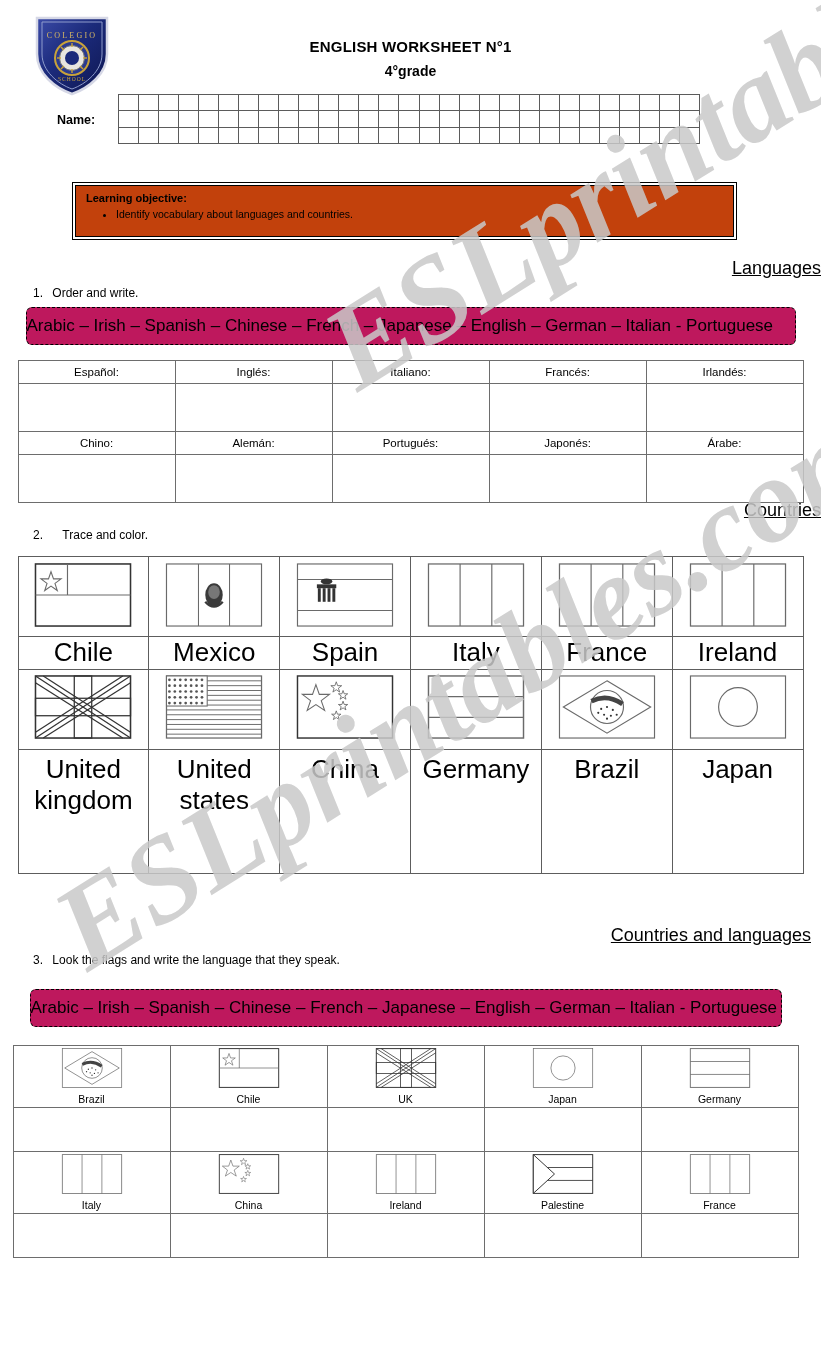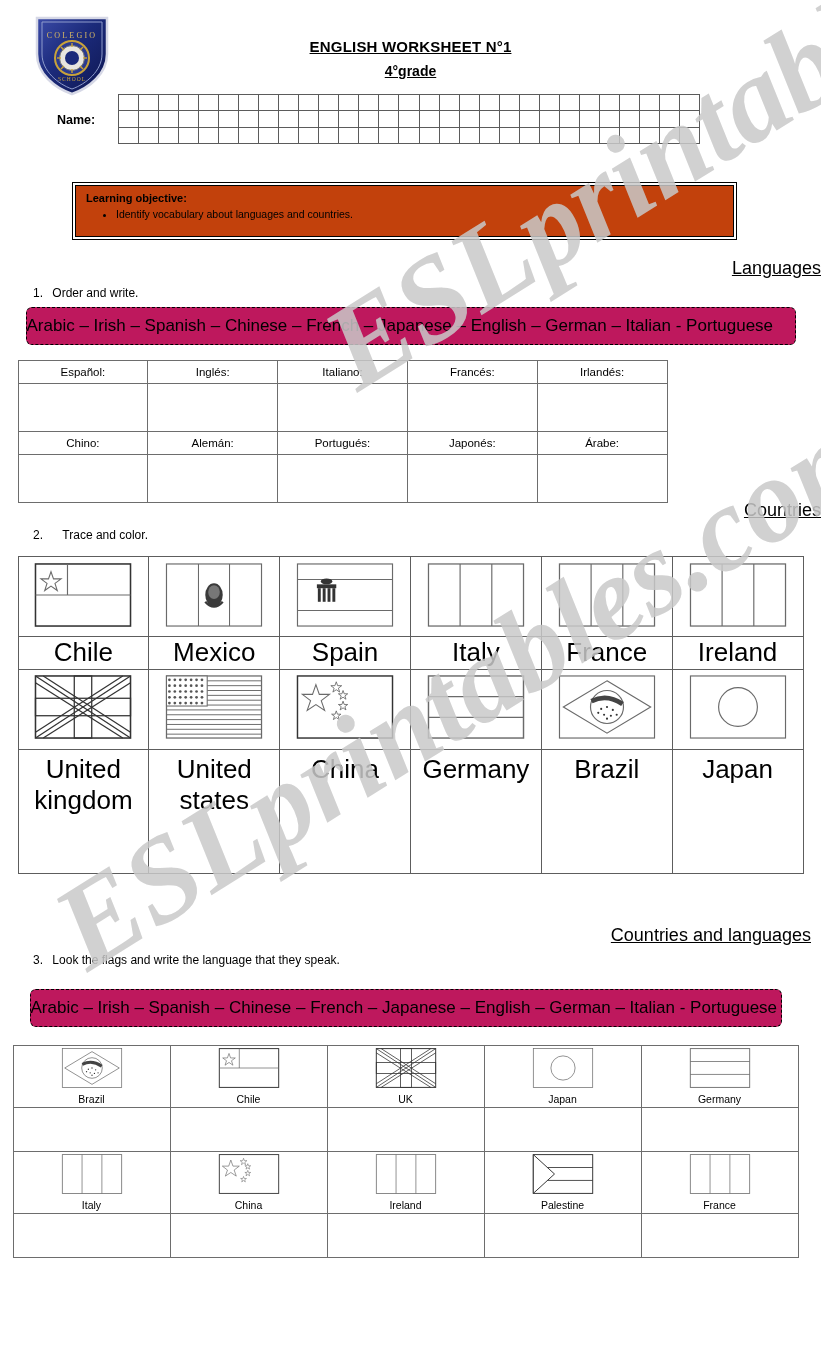--- a/index.html
+++ b/index.html
@@ -29,21 +29,21 @@
     white-space: nowrap;
     opacity: .85;
   }
   #wm1 { font-size: 120px; left: 300px; top: 300px; transform: rotate(-32deg); transform-origin: left top; }
   #wm2 { font-size: 120px; left: 30px;  top: 880px; transform: rotate(-32deg); transform-origin: left top; }
 
   
   .page { position: relative; z-index: 1; width: 821px; height: 1352px; }
 
   
-  .header { position: relative; height: 96px; text-decoration: underline; }
+  .header { position: relative; height: 96px; }
   .logo {
     position: absolute; left: 27px; top: 12px; width: 90px; height: 86px;
   }
   .title-block { text-align: center; padding-top: 38px; }
   .title1 { font-size: 15px; font-weight: bold; letter-spacing: .2px; }
   .title2 { font-size: 14px; font-weight: bold; margin-top: 8px; }
   .name-label {
     position: absolute; left: 57px; top: 113px;
     font-size: 12.5px; font-weight: bold;
   }
@@ -98,21 +98,21 @@
     border: 1.6px dashed #000;
     border-radius: 6px;
     padding: 8px 0;
     font-size: 17px;
     background: #be185d;
   }
 
   
   table.lang {
     border-collapse: collapse;
-    width: 650px;
+    width: 786px;
     table-layout: fixed;
     background: transparent;
     border-radius: 23px;
   }
   table.lang td {
     border: 1px solid #6d6d6d;
     height: 23px;
     text-align: center;
     font-size: 11.5px;
     vertical-align: middle;

